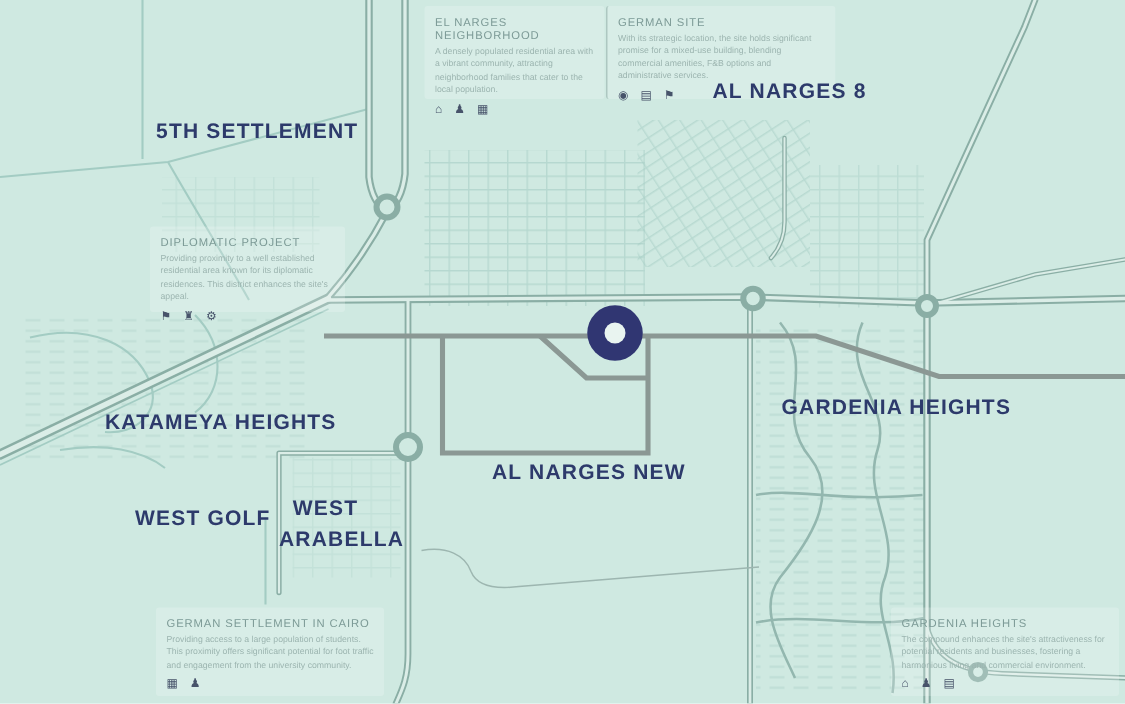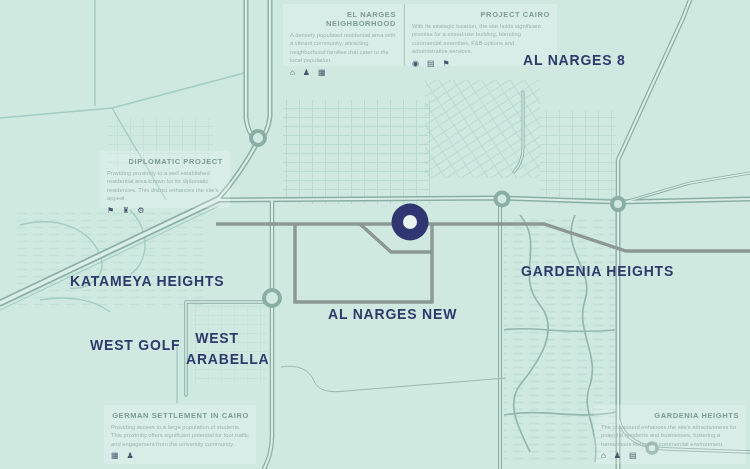--- a/index.html
+++ b/index.html
@@ -5,35 +5,35 @@
   html,body{margin:0;padding:0;}
   body{font-family:"Liberation Sans", sans-serif;}
   .stage{position:relative;width:750px;height:469px;overflow:hidden;background:#cfe9e1;}
   .map-svg{position:absolute;left:0;top:0;width:750px;height:469px;display:block;}
 
   
   .map-label{position:absolute;font-size:14px;font-weight:700;color:#2d3a6b;
              letter-spacing:.8px;white-space:nowrap;}
   .lbl-fifth{left:104px;top:79px;}
   .lbl-alnarges{left:289px;top:79px;}
-  .lbl-alnarges8{left:475px;top:52px;margin-left:48px;}
+  .lbl-alnarges8{left:475px;top:52px;}
   .lbl-katameya{left:70px;top:273px;}
   .lbl-gardenia{left:521px;top:263px;}
   .lbl-alnargesnew{left:328px;top:306px;}
   .lbl-westgolf{left:90px;top:337px;}
   .lbl-westarabella{left:186px;top:328px;width:62px;text-align:center;line-height:21px;white-space:normal;}
 
   
   .card{position:absolute;background:rgba(255,255,255,.20);padding:6px 7px;border-radius:2px;box-sizing:border-box;}
   .card-el-narges{left:283px;top:4px;width:120px;height:62px;}
   .card-project-site{left:404px;top:4px;width:153px;height:62px;border-left:1px solid rgba(120,152,146,.45);}
   .card-diplomatic{left:100px;top:151px;width:130px;height:57px;}
   .card-guc{left:104px;top:405px;width:152px;height:59px;}
   .card-gardenia{left:594px;top:405px;width:152px;height:59px;}
-  .card-title{font-size:7.5px;font-weight:700;letter-spacing:.6px;color:#7c9a96;margin-bottom:3px;text-align:right;}
+  .card-title{font-size:7.5px;font-weight:400;letter-spacing:.6px;color:#7c9a96;margin-bottom:3px;}
   .card-body{font-size:5.8px;line-height:1.45;color:#9cb5b0;}
   .card-icons{margin-top:4px;display:flex;gap:8px;}
   .ci{font-size:8px;line-height:8px;color:#47536a;}
 </style>
 </head>
 <body>
 
 <div class="stage">
 
   <svg class="map-svg" viewBox="0 0 750 469" xmlns="http://www.w3.org/2000/svg">
@@ -142,21 +142,21 @@
     <div class="card-title">EL NARGES NEIGHBORHOOD</div>
     <div class="card-body">A densely populated residential area with a vibrant community, attracting neighborhood families that cater to the local population.</div>
     <div class="card-icons">
       <span class="ci">⌂</span>
       <span class="ci">♟</span>
       <span class="ci">▦</span>
     </div>
   </div>
 
   <div class="card card-project-site">
-    <div class="card-title">PROJECT CAIRO</div>
+    <div class="card-title">GERMAN SITE</div>
     <div class="card-body">With its strategic location, the site holds significant promise for a mixed-use building, blending commercial amenities, F&amp;B options and administrative services.</div>
     <div class="card-icons">
       <span class="ci">◉</span>
       <span class="ci">▤</span>
       <span class="ci">⚑</span>
     </div>
   </div>
 
   <div class="card card-diplomatic">
     <div class="card-title">DIPLOMATIC PROJECT</div>
@@ -180,20 +180,21 @@
   <div class="card card-gardenia">
     <div class="card-title">GARDENIA HEIGHTS</div>
     <div class="card-body">The compound enhances the site's attractiveness for potential residents and businesses, fostering a harmonious living and commercial environment.</div>
     <div class="card-icons">
       <span class="ci">⌂</span>
       <span class="ci">♟</span>
       <span class="ci">▤</span>
     </div>
   </div>
 
+  <div class="map-label lbl-fifth">5TH SETTLEMENT</div>
   <div class="map-label lbl-alnarges8">AL NARGES 8</div>
   <div class="map-label lbl-katameya">KATAMEYA HEIGHTS</div>
   <div class="map-label lbl-gardenia">GARDENIA HEIGHTS</div>
   <div class="map-label lbl-westgolf">WEST GOLF</div>
   <div class="map-label lbl-alnargesnew">AL NARGES NEW</div>
   <div class="map-label lbl-westarabella">
     <div>WEST</div>
     <div>ARABELLA</div>
   </div>
 

